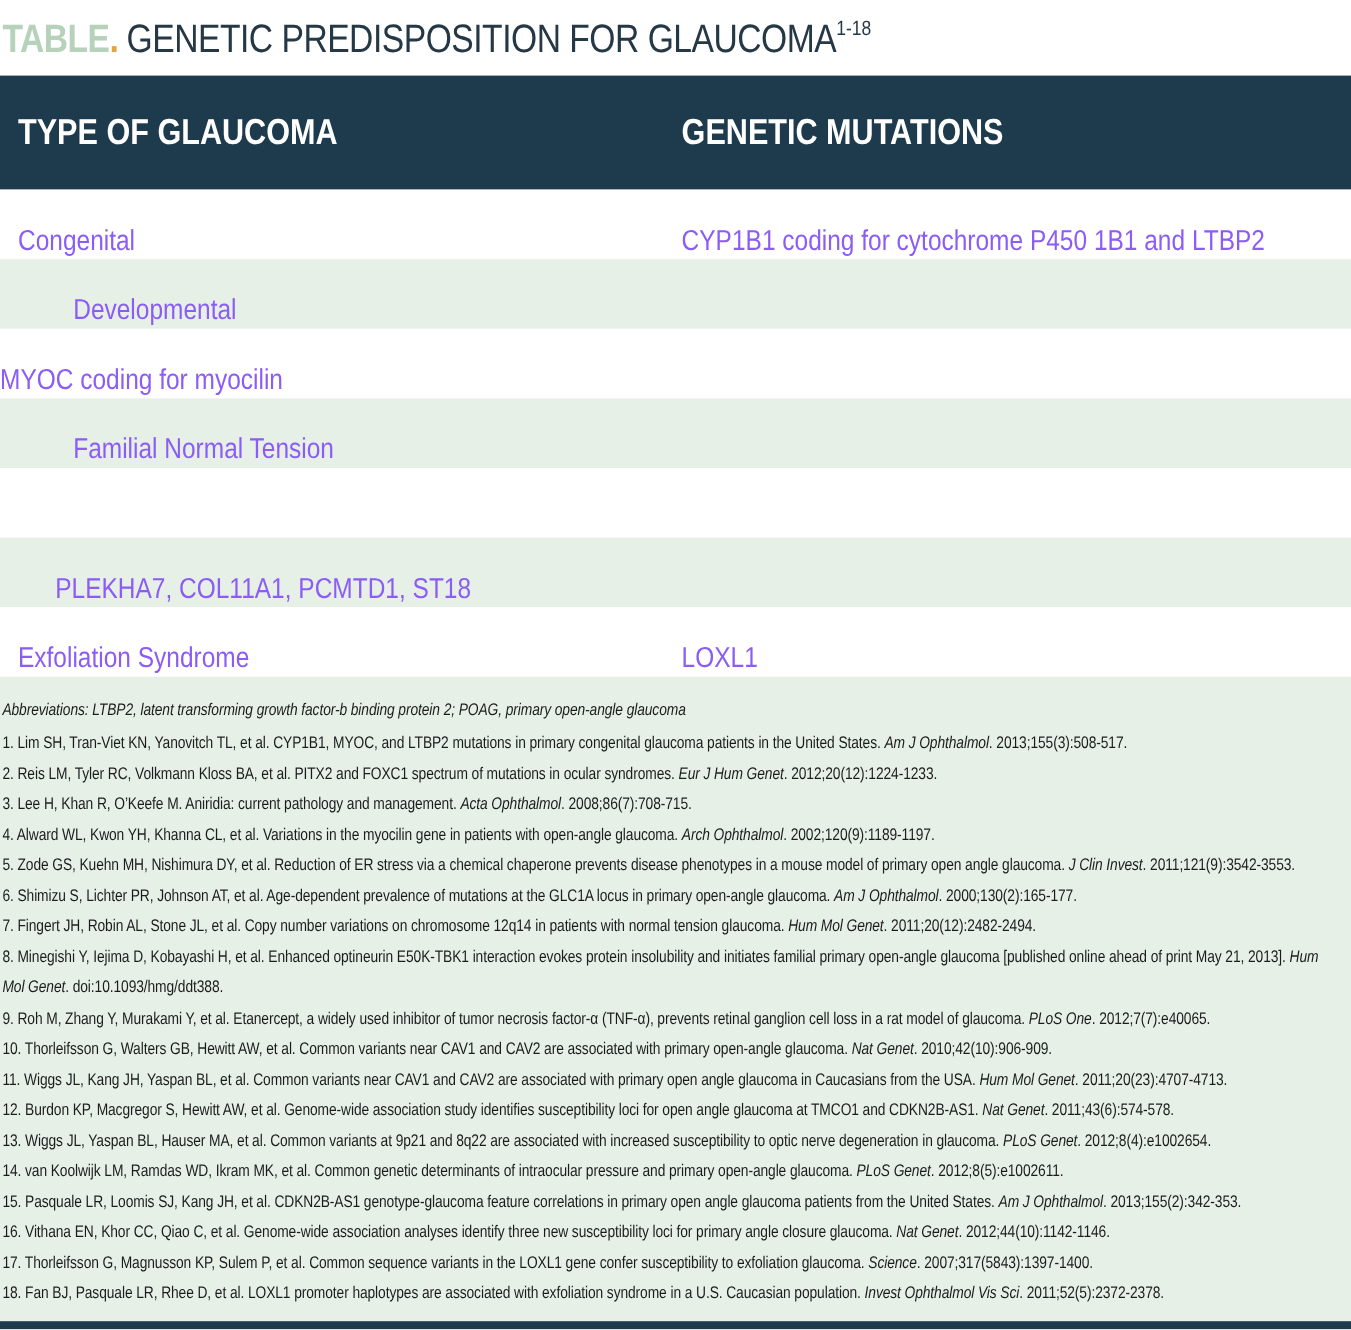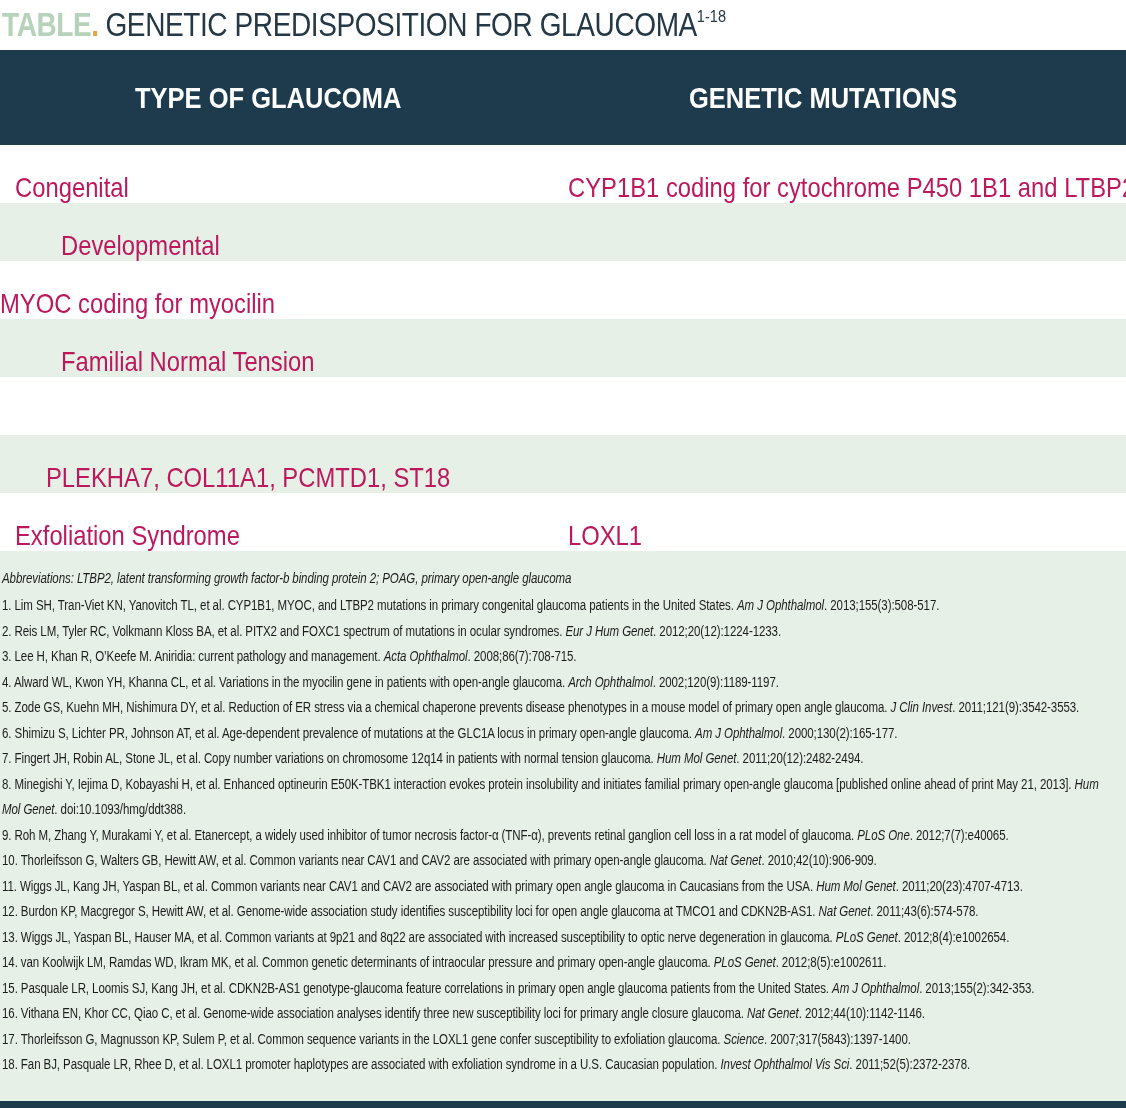--- a/index.html
+++ b/index.html
@@ -7,38 +7,38 @@
     position:relative;
     width:1126px;height:1108px;
     background:#fff;
     overflow:hidden;
     font-family:"Liberation Sans",sans-serif;
     display:flex;flex-direction:column;
   }
   
   .sx{display:inline-block;transform:scaleX(0.85);transform-origin:0 50%;white-space:nowrap;}
   
-  .titlebar{height:50px;display:flex;align-items:center;padding-left:2px;flex:0 0 auto;}
+  .titlebar{height:63px;display:flex;align-items:center;padding-left:2px;flex:0 0 auto;}
   .titlebar .t-wrap{font-size:33px;letter-spacing:-0.5px;}
   .t-label{font-weight:bold;color:var(--accent-sage,#b7d2ba);}
   .t-period{font-weight:bold;color:var(--accent-orange,#e8a33d);}
   .t-text{font-weight:400;color:var(--title-dark,#253845);margin-left:8px;}
   .t-sup{font-weight:400;color:var(--title-dark,#253845);font-size:0.52em;vertical-align:14px;letter-spacing:0;}
   
   .thead{
     height:95px;background:var(--header-bg,#1d3b4d);
-    display:flex;align-items:center;flex:0 0 auto;text-align:center;
+    display:flex;align-items:center;flex:0 0 auto;
   }
   .thead .cell{color:#fff;font-weight:bold;font-size:30px;}
   .cell{box-sizing:border-box;}
   .c1{width:568px;flex:0 0 568px;padding-left:15px;}
   .c2{flex:1;}
   .row{height:58px;display:flex;align-items:center;background:#fff;flex:0 0 auto;}
   .row.alt{background:var(--row-alt-bg,#e6f0e7);padding-left:46px;}
-  .row .cell{font-size:28px;color:#be185d;margin-top:28px;}
+  .row .cell{font-size:24px;color:#8b5cf6;margin-top:28px;}
   
   .footer{
     background:var(--row-alt-bg,#e6f0e7);
     flex:1 1 auto;
     padding:13px 0 0 2px;
     overflow:hidden;
   }
   .fline{
     display:block;
     width:1338px;

